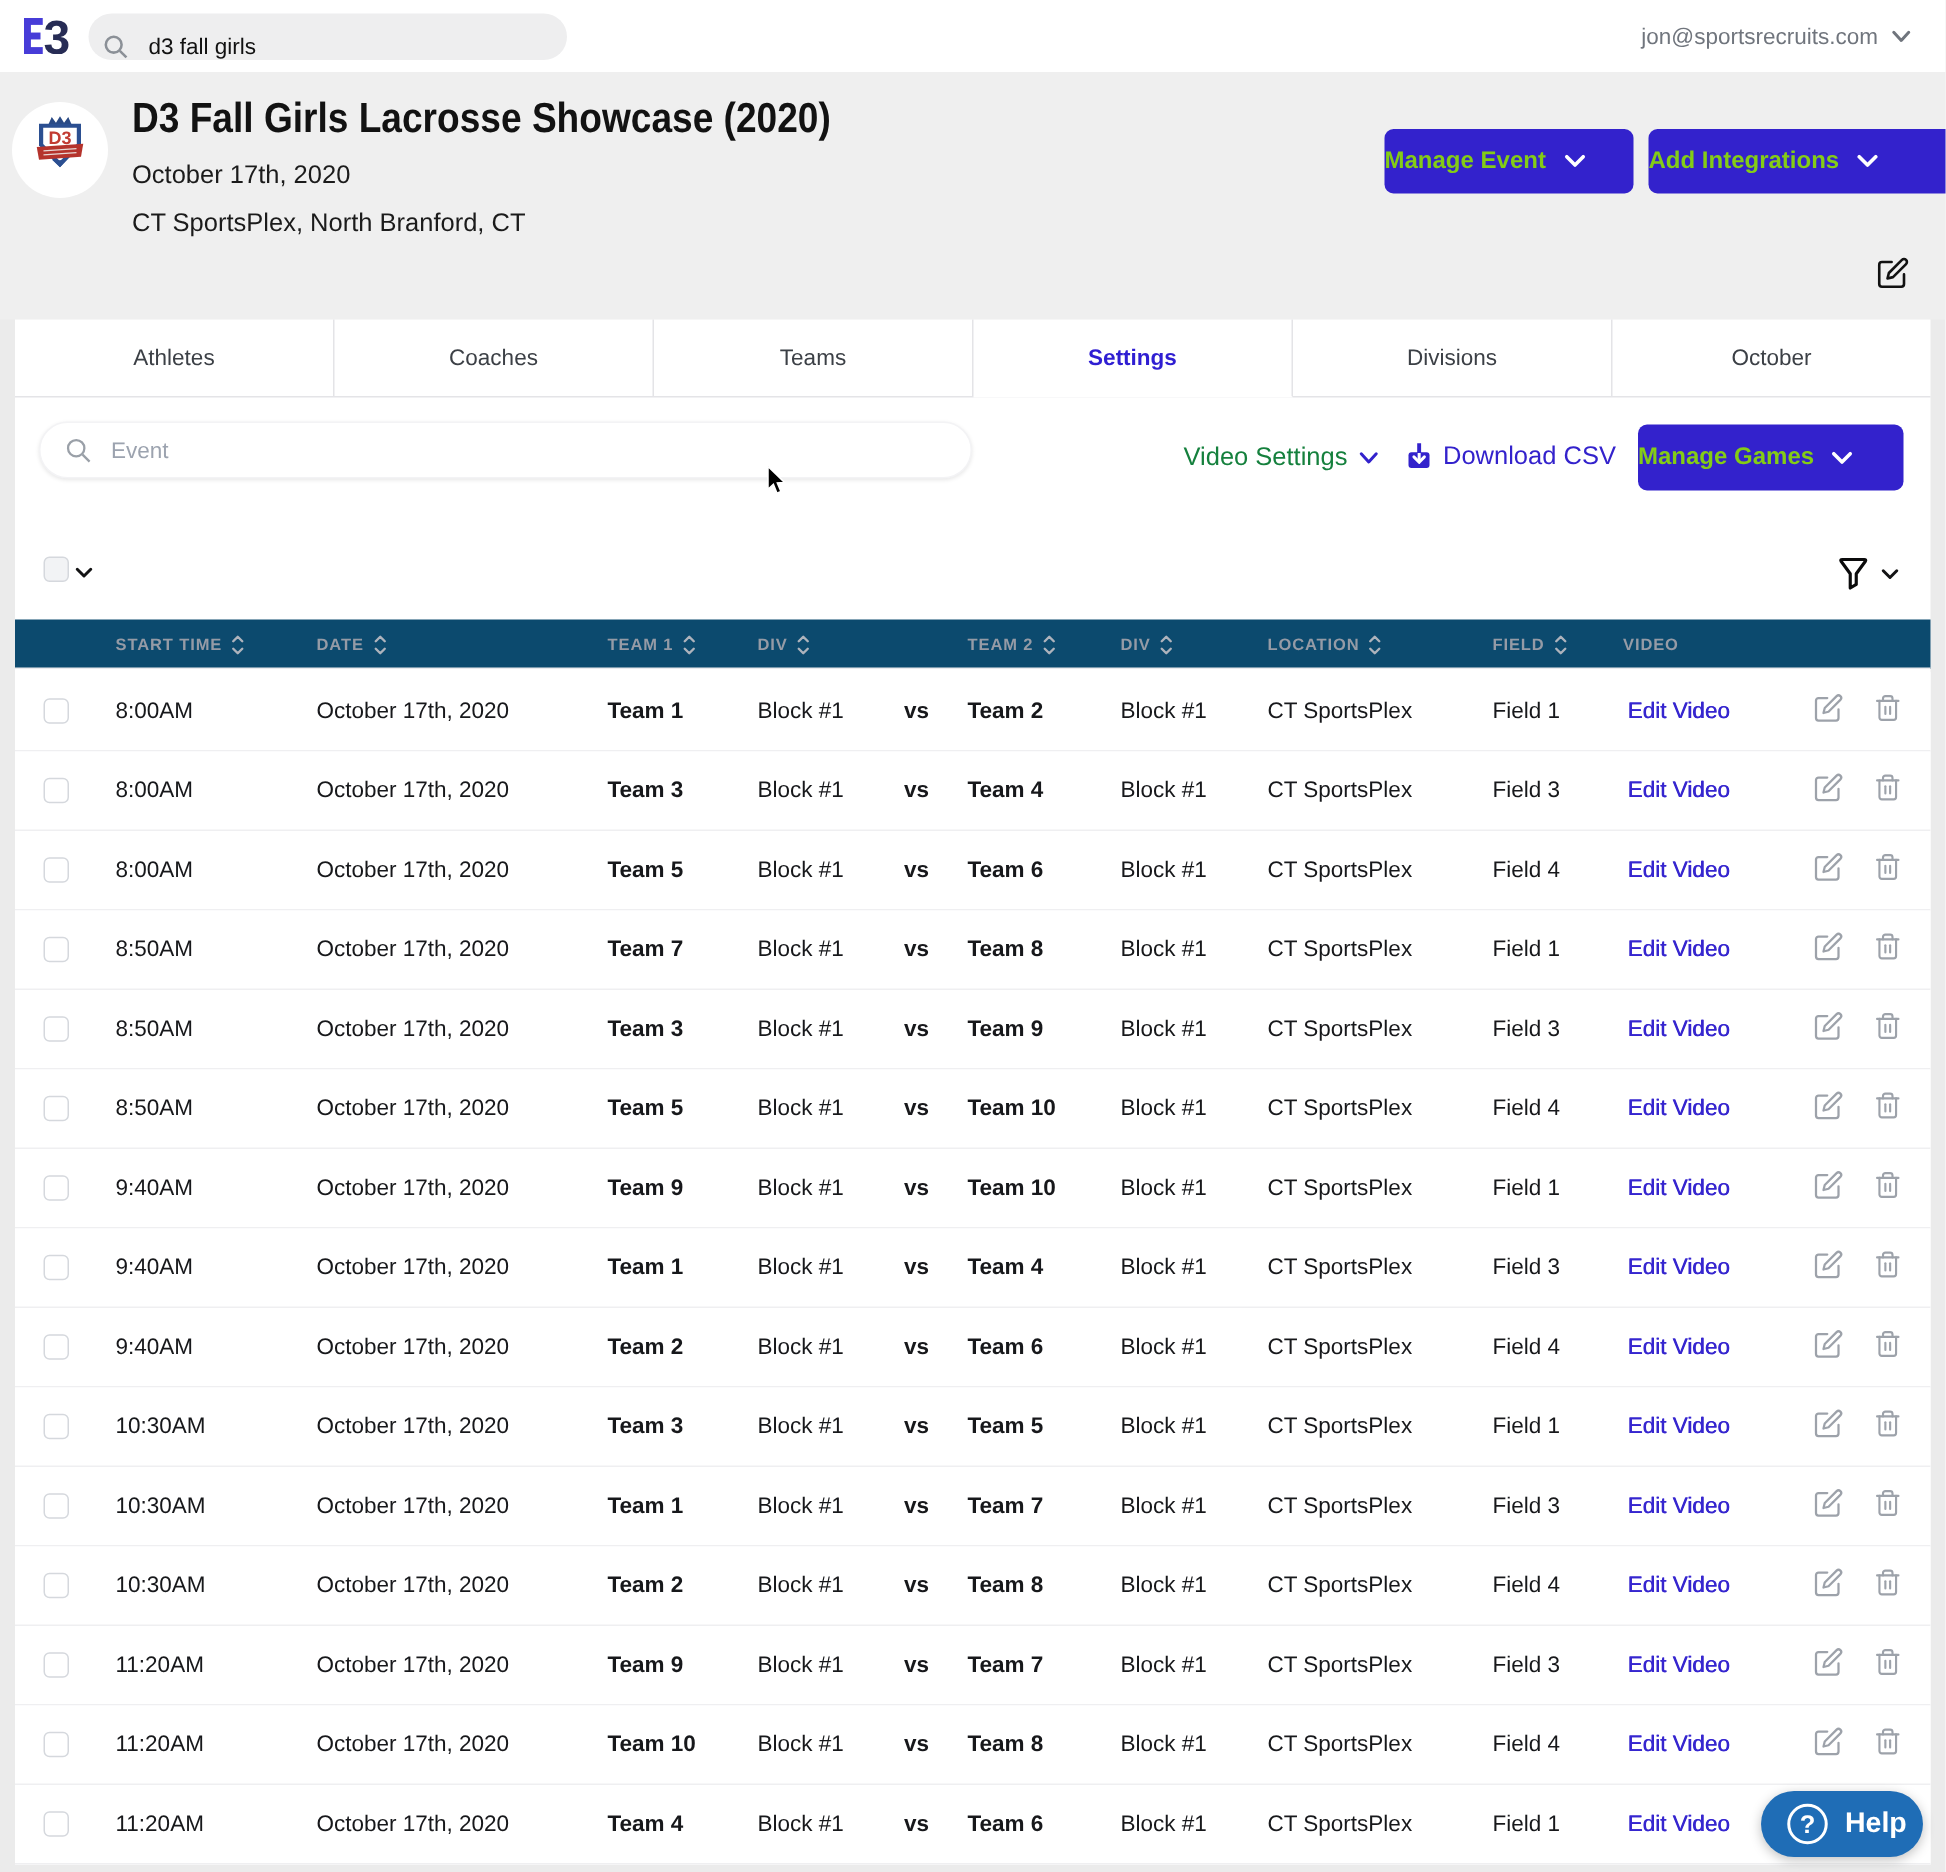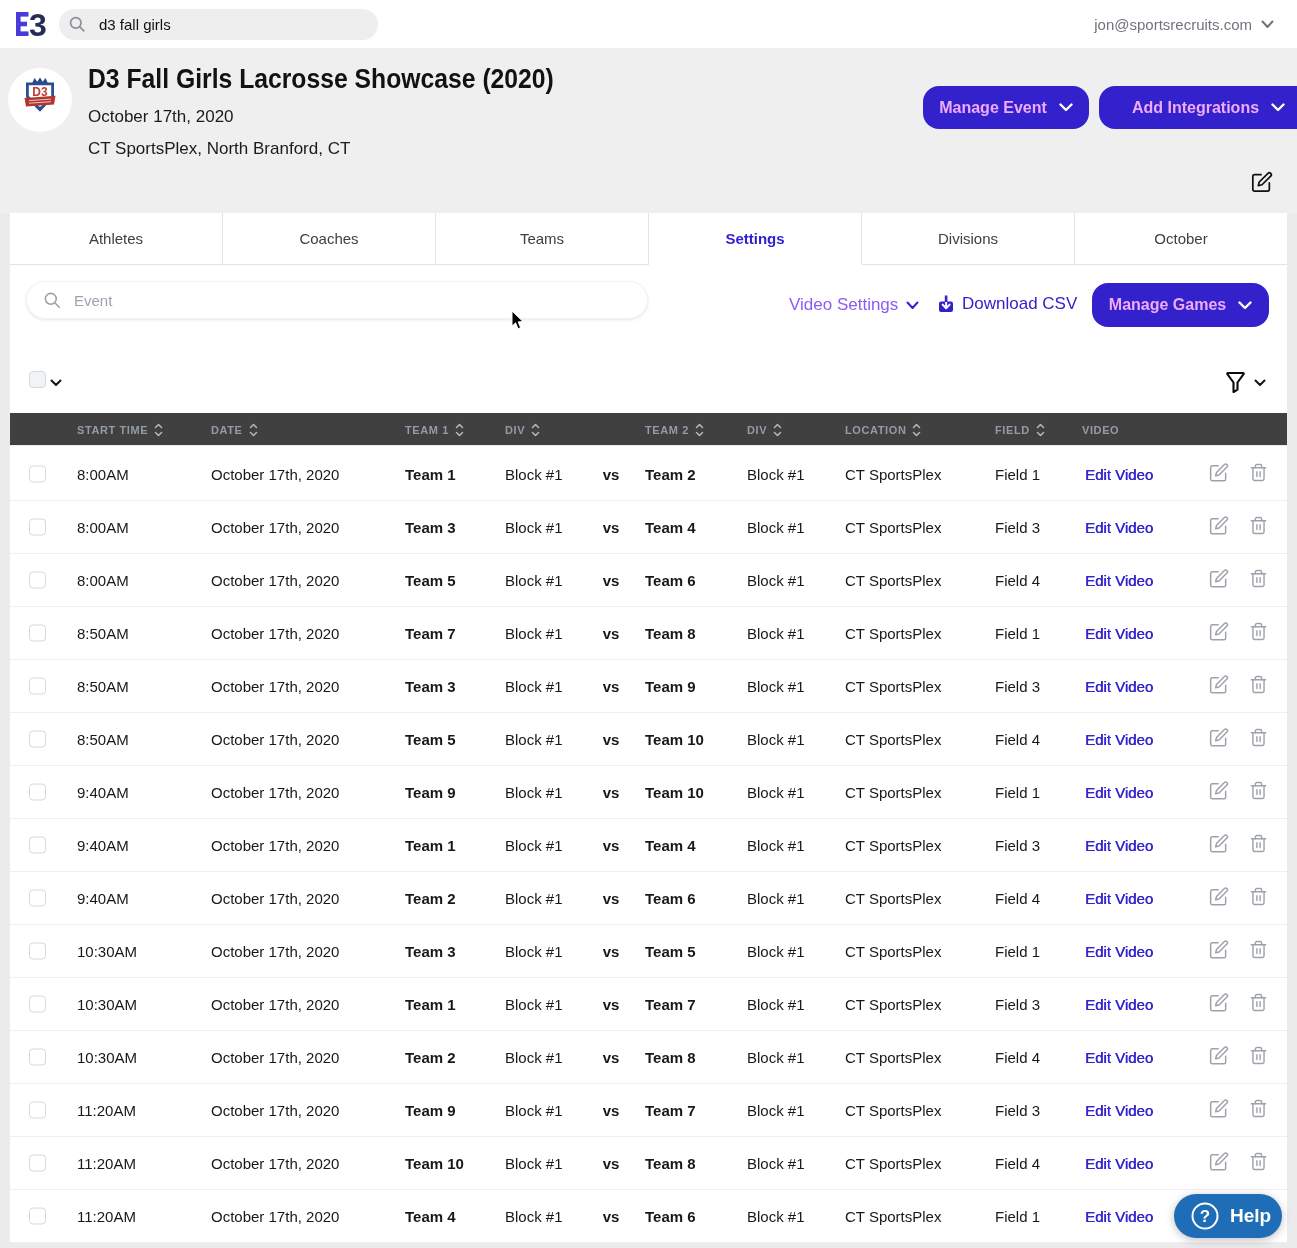--- a/index.html
+++ b/index.html
@@ -1,61 +1,61 @@
 <!DOCTYPE html>
 <html><head>
 <meta charset="utf-8">
 <style>
   * { margin:0; padding:0; box-sizing:border-box; }
   html,body { width:1297px; height:1248px; overflow:hidden; }
   body { font-family:"Liberation Sans", sans-serif; background:#ebebeb; position:relative; }
   .topbar { position:absolute; left:0; top:0; width:1297px; height:48px; background:#fff; }
   .logo { position:absolute; left:16px; top:12px; }
-  .searchpill { position:absolute; left:59px; top:9px; width:319px; height:31px; background:#eeeeef; border-radius:16px; display:flex; align-items:center; }
+  .searchpill { position:absolute; left:59px; top:9px; width:319px; height:31px; background:#eeeeef; border-radius:16px; display:flex; align-items:flex-end; }
   .searchpill svg { margin-left:10px; }
   .searchpill .q { margin-left:13px; font-size:15px; color:#111; }
   .acct { position:absolute; right:23px; top:0; height:48px; display:flex; align-items:center; font-size:15px; color:#70757d; }
   .acct svg { margin-left:9px; }
 
   .evhead { position:absolute; left:0; top:48px; width:1297px; height:165px; background:#efefef; }
   .avatar { position:absolute; left:8px; top:20px; width:64px; height:64px; border-radius:50%; background:#fff; display:flex; align-items:center; justify-content:center; }
   .title { position:absolute; left:88px; top:15px; font-size:28px; font-weight:bold; color:#121212; white-space:nowrap; transform-origin:0 50%; transform:scaleX(0.883); }
   .sub1 { position:absolute; left:88px; top:59px; font-size:17px; color:#1b1b1b; }
   .sub2 { position:absolute; left:88px; top:91px; font-size:17px; color:#1b1b1b; }
-  .btn { position:absolute; top:38px; height:43px; background:#3322cc; color:#f0abfc; font-weight:bold; font-size:16px; border-radius:16px; display:flex; align-items:center; justify-content:center; }
+  .btn { position:absolute; top:38px; height:43px; background:#3322cc; color:#84cc16; font-weight:bold; font-size:16px; border-radius:6px; display:flex; align-items:center; }
   .btn svg { margin-left:12px; }
   .btn.manage { left:923px; width:166px; }
   .btn.integr { left:1099px; width:219px; }
   .editev { position:absolute; left:1251px; top:123px; }
 
   .container { position:absolute; left:10px; top:213px; width:1277px; background:#fff; }
   .tabs { display:flex; height:52px; border-bottom:1px solid #e4e4e7; }
   .tab { flex:1; display:flex; align-items:center; justify-content:center; font-size:15px; color:#3c4046; border-right:1px solid #e4e4e7; }
   .tab:last-child { border-right:none; }
   .tab.active { color:#2f1ed2; font-weight:bold; border-bottom:1px solid #fff; margin-bottom:-1px; }
 
   .toolbar { position:relative; height:148px; }
   .searchbox { position:absolute; left:16px; top:16px; width:622px; height:38px; background:#fff; border:1px solid #f3f3f5; border-radius:19px; box-shadow:0 1px 3px rgba(0,0,0,0.10); display:flex; align-items:center; }
   .searchbox svg { margin-left:17px; }
   .searchbox .ph { margin-left:13px; font-size:15px; color:#9ca3af; }
-  .vset { position:absolute; left:779px; top:30px; font-size:17px; color:#8b5cf6; display:flex; align-items:center; }
+  .vset { position:absolute; left:779px; top:30px; font-size:17px; color:#15803d; display:flex; align-items:center; }
   .vset svg { margin-left:8px; }
   .dcsv { position:absolute; left:928px; top:29px; font-size:17px; color:#3322cc; display:flex; align-items:center; }
   .dcsv span { margin-left:8px; }
   .btn.games { left:1082px; top:18px; width:177px; height:44px; position:absolute; }
   .cursor { position:absolute; left:501px; top:46px; }
 
   .selrow { position:absolute; left:0; top:106px; width:100%; height:32px; }
   .cb { width:17px; height:17px; border:1px solid #d5d8dd; border-radius:4px; background:#fff; }
   .cb.all { background:#f2f3f5; position:absolute; left:19px; top:0; }
   .sel-ch { position:absolute; left:40px; top:2px; }
   .filter { position:absolute; right:21px; top:0; display:flex; align-items:center; }
   .filter svg+svg { margin-left:8px; }
 
-  .thead { display:flex; position:relative; height:33px; background:#404040; border-bottom:1px solid #ebebee; }
+  .thead { display:flex; position:relative; height:33px; background:#0c4a6e; border-bottom:1px solid #ebebee; }
   .hl { position:absolute; top:0; height:33px; display:flex; align-items:center; font-size:11px; font-weight:bold; color:#959ba6; letter-spacing:0.6px; }
   .hl svg { margin-left:6px; }
 
   .row { position:relative; height:53px; border-bottom:1px solid #efeff1; background:#fff; font-size:15px; color:#17181b; }
   .row > span { position:absolute; top:50%; transform:translateY(-50%); white-space:nowrap; }
   .row .cbx { left:19px; }
   .row .c1 { left:67px; }
   .row .c2 { left:201px; }
   .row .c3 { left:395px; font-weight:bold; }
   .row .c4 { left:495px; }

